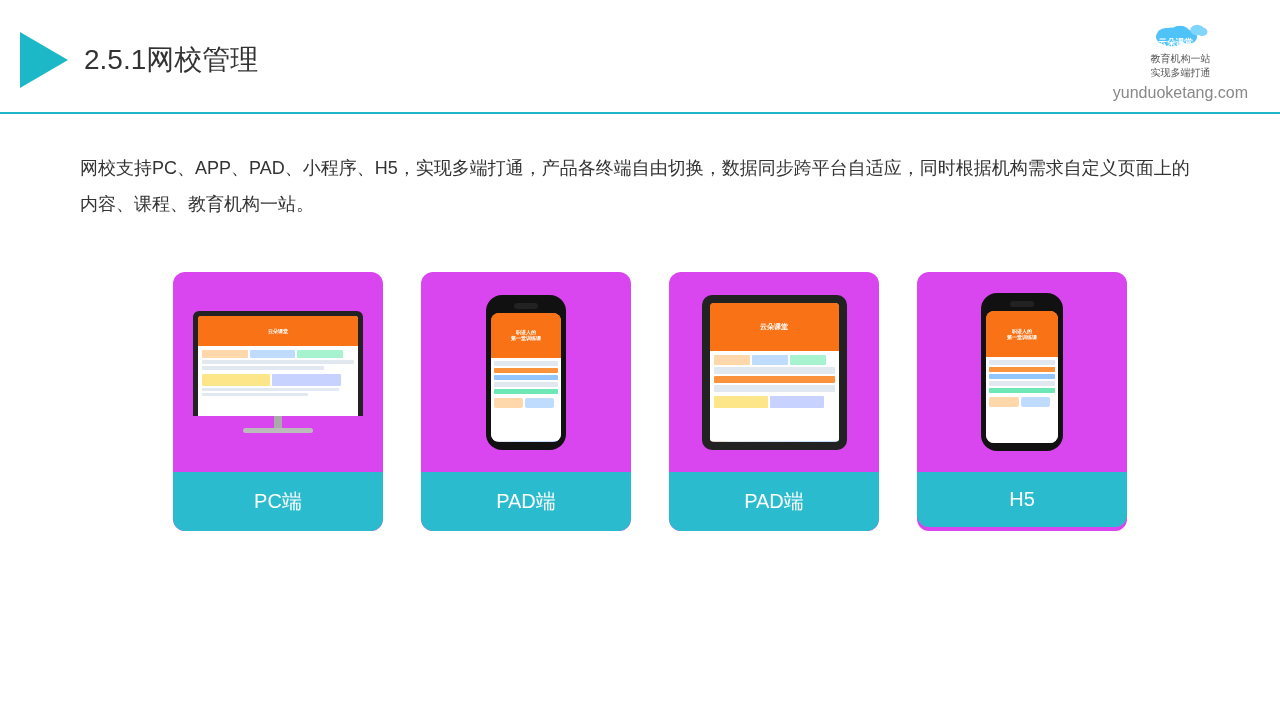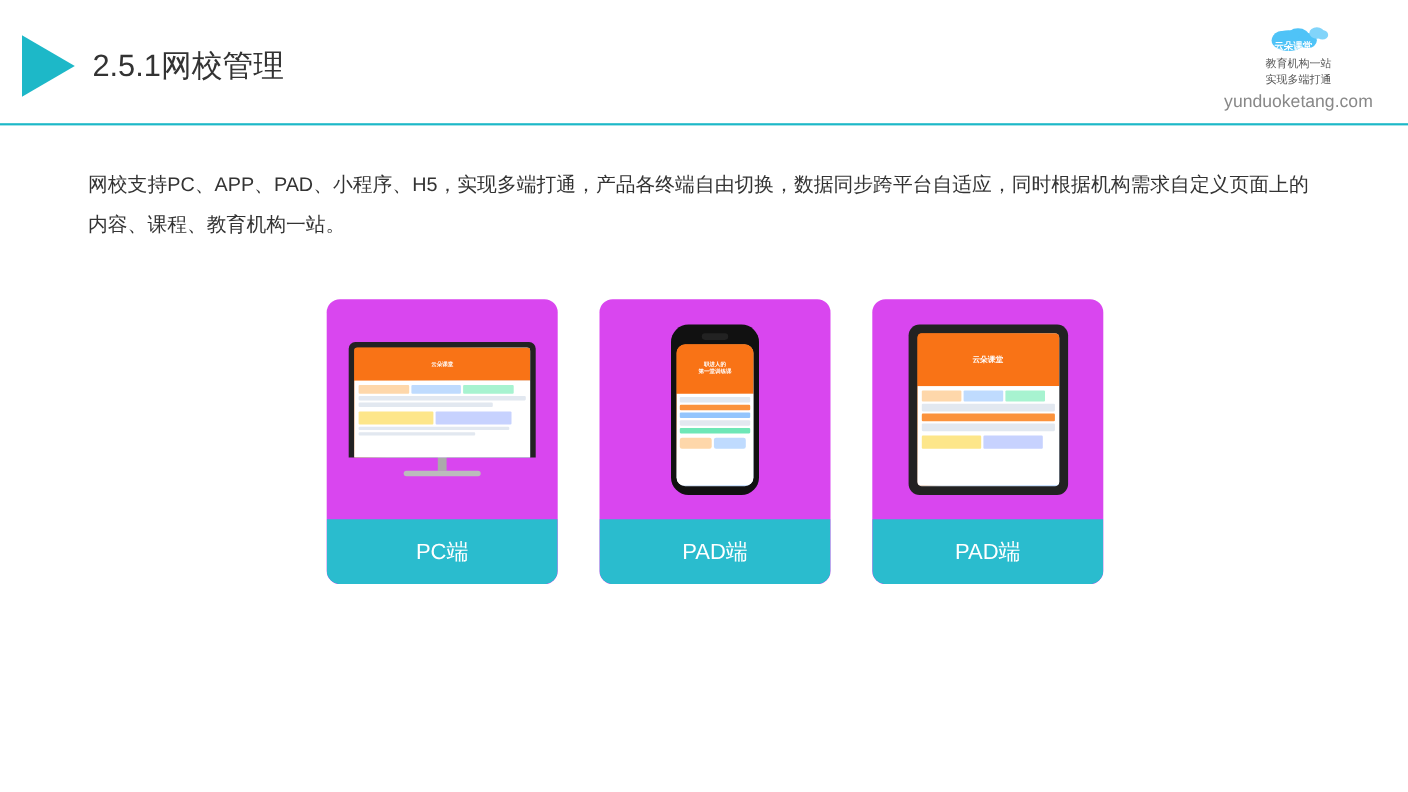--- a/index.html
+++ b/index.html
@@ -372,14 +372,40 @@
               </div>
             </div>
           </div>
         </div>
       </div>
     </div>
     <div class="card-label">PAD端</div>
   </div>
 
 
+  <div class="card">
+    <div class="card-image-area">
+      <div class="phone-mockup">
+        <div class="phone-outer" style="width:82px;height:158px;">
+          <div class="phone-notch"></div>
+          <div class="phone-screen">
+            <div class="phone-screen-top">
+              <div class="phone-screen-text">职进人的<br>第一堂训练课</div>
+            </div>
+            <div class="phone-screen-bottom">
+              <div class="phone-mini-bar"></div>
+              <div class="phone-mini-bar orange"></div>
+              <div class="phone-mini-bar blue"></div>
+              <div class="phone-mini-bar"></div>
+              <div class="phone-mini-bar green"></div>
+              <div style="display:flex;gap:2px;margin-top:2px;">
+                <div style="width:45%;height:10px;background:#fed7aa;border-radius:2px;"></div>
+                <div style="width:45%;height:10px;background:#bfdbfe;border-radius:2px;"></div>
+              </div>
+            </div>
+          </div>
+        </div>
+      </div>
+    </div>
+    <div class="card-label">H5</div>
+  </div>
 
 </div>
 
 </body></html>

